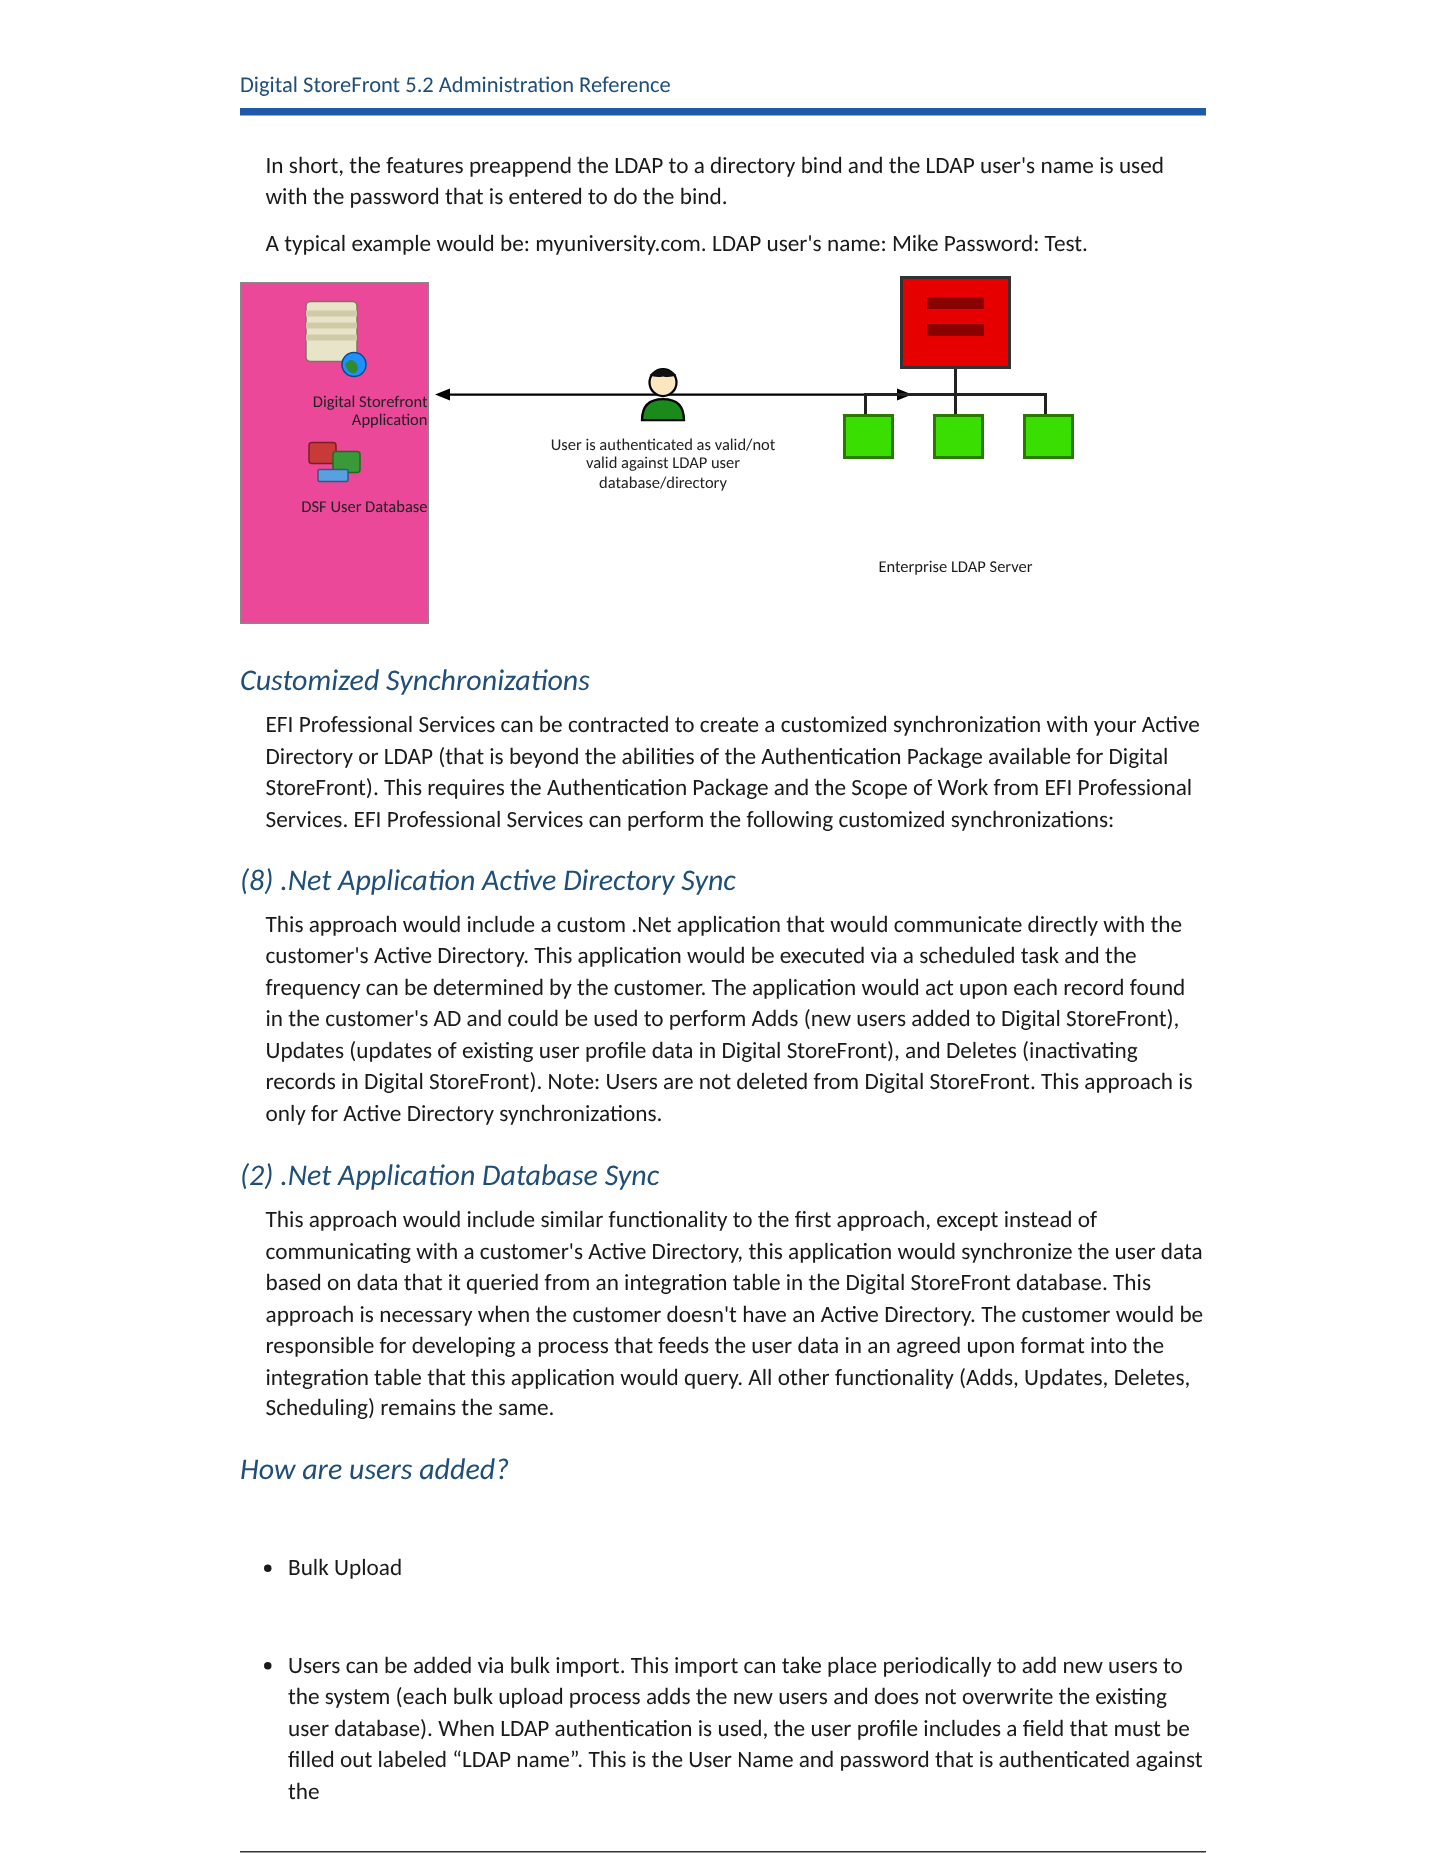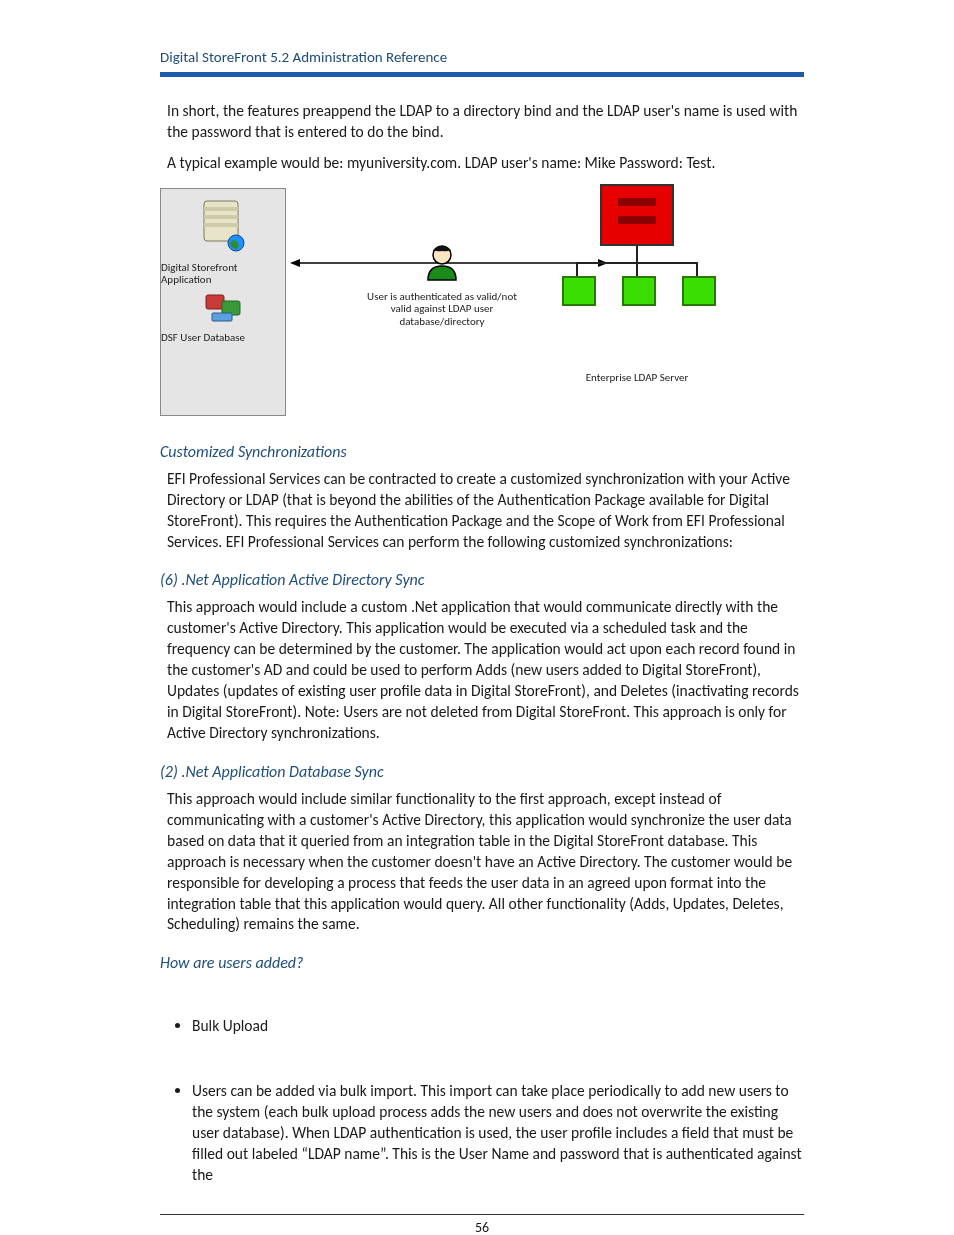--- a/index.html
+++ b/index.html
@@ -22,27 +22,27 @@
     font-size: 15px;
     margin-bottom: 6px;
     text-align: left;
   }
   .header-rule {
     border: none;
     border-top: 5px solid #1f5aa8;
     margin: 0 0 24px 0;
   }
   p {
-    margin: 0 0 10px 7px;
+    margin: 0 0 10px 17px;
     line-height: 1.35;
   }
   .section-heading {
     color: #1f4e79;
     font-style: italic;
-    font-size: 16px;
+    font-size: 20px;
     margin: 18px 0 8px 0;
   }
   ul {
     margin: 6px 0 10px 10px;
     padding-left: 22px;
   }
   li {
     margin-bottom: 16px;
     line-height: 1.35;
     margin-top: 44px;
@@ -61,22 +61,22 @@
     margin: 8px 0 18px 0;
     position: relative;
     width: 580px;
     height: 240px;
   }
   .dsf-box {
     position: absolute;
     left: 0; top: 4px;
     width: 124px; height: 226px;
     border: 1px solid #888;
-    background: #e5e5e5;
-    text-align: left;
+    background: #ec4899;
+    text-align: right;
     font-size: 11px;
     color: #222;
   }
   .dsf-box .server-icn { margin: 10px auto 4px auto; width: 50px; }
   .dsf-box .work-icn { margin: 4px auto 2px auto; width: 42px; }
   .dsf-box .lbl { line-height: 1.15; margin-bottom: 6px; }
   .user-area {
     position: absolute;
     left: 202px; top: 58px;
     width: 160px;
@@ -211,21 +211,21 @@
           <div class="green-box g3"></div>
       </div>
       <div class="ldap-label">Enterprise LDAP Server</div>
     </div>
 
   </div>
 
   <div class="section-heading">Customized Synchronizations</div>
   <p>EFI Professional Services can be contracted to create a customized synchronization with your Active Directory or LDAP (that is beyond the abilities of the Authentication Package available for Digital StoreFront). This requires the Authentication Package and the Scope of Work from EFI Professional Services. EFI Professional Services can perform the following customized synchronizations:</p>
 
-  <div class="section-heading">(6) .Net Application Active Directory Sync</div>
+  <div class="section-heading">(8) .Net Application Active Directory Sync</div>
   <p>This approach would include a custom .Net application that would communicate directly with the customer's Active Directory. This application would be executed via a scheduled task and the frequency can be determined by the customer. The application would act upon each record found in the customer's AD and could be used to perform Adds (new users added to Digital StoreFront), Updates (updates of existing user profile data in Digital StoreFront), and Deletes (inactivating records in Digital StoreFront). Note: Users are not deleted from Digital StoreFront. This approach is only for Active Directory synchronizations.</p>
 
   <div class="section-heading">(2) .Net Application Database Sync</div>
   <p>This approach would include similar functionality to the first approach, except instead of communicating with a customer's Active Directory, this application would synchronize the user data based on data that it queried from an integration table in the Digital StoreFront database. This approach is necessary when the customer doesn't have an Active Directory. The customer would be responsible for developing a process that feeds the user data in an agreed upon format into the integration table that this application would query. All other functionality (Adds, Updates, Deletes, Scheduling) remains the same.</p>
 
   <div class="section-heading">How are users added?</div>
   <ul>
     <li>Bulk Upload</li>
     <li>Users can be added via bulk import. This import can take place periodically to add new users to the system (each bulk upload process adds the new users and does not overwrite the existing user database). When LDAP authentication is used, the user profile includes a field that must be filled out labeled “LDAP name”. This is the User Name and password that is authenticated against the</li>
   </ul>

